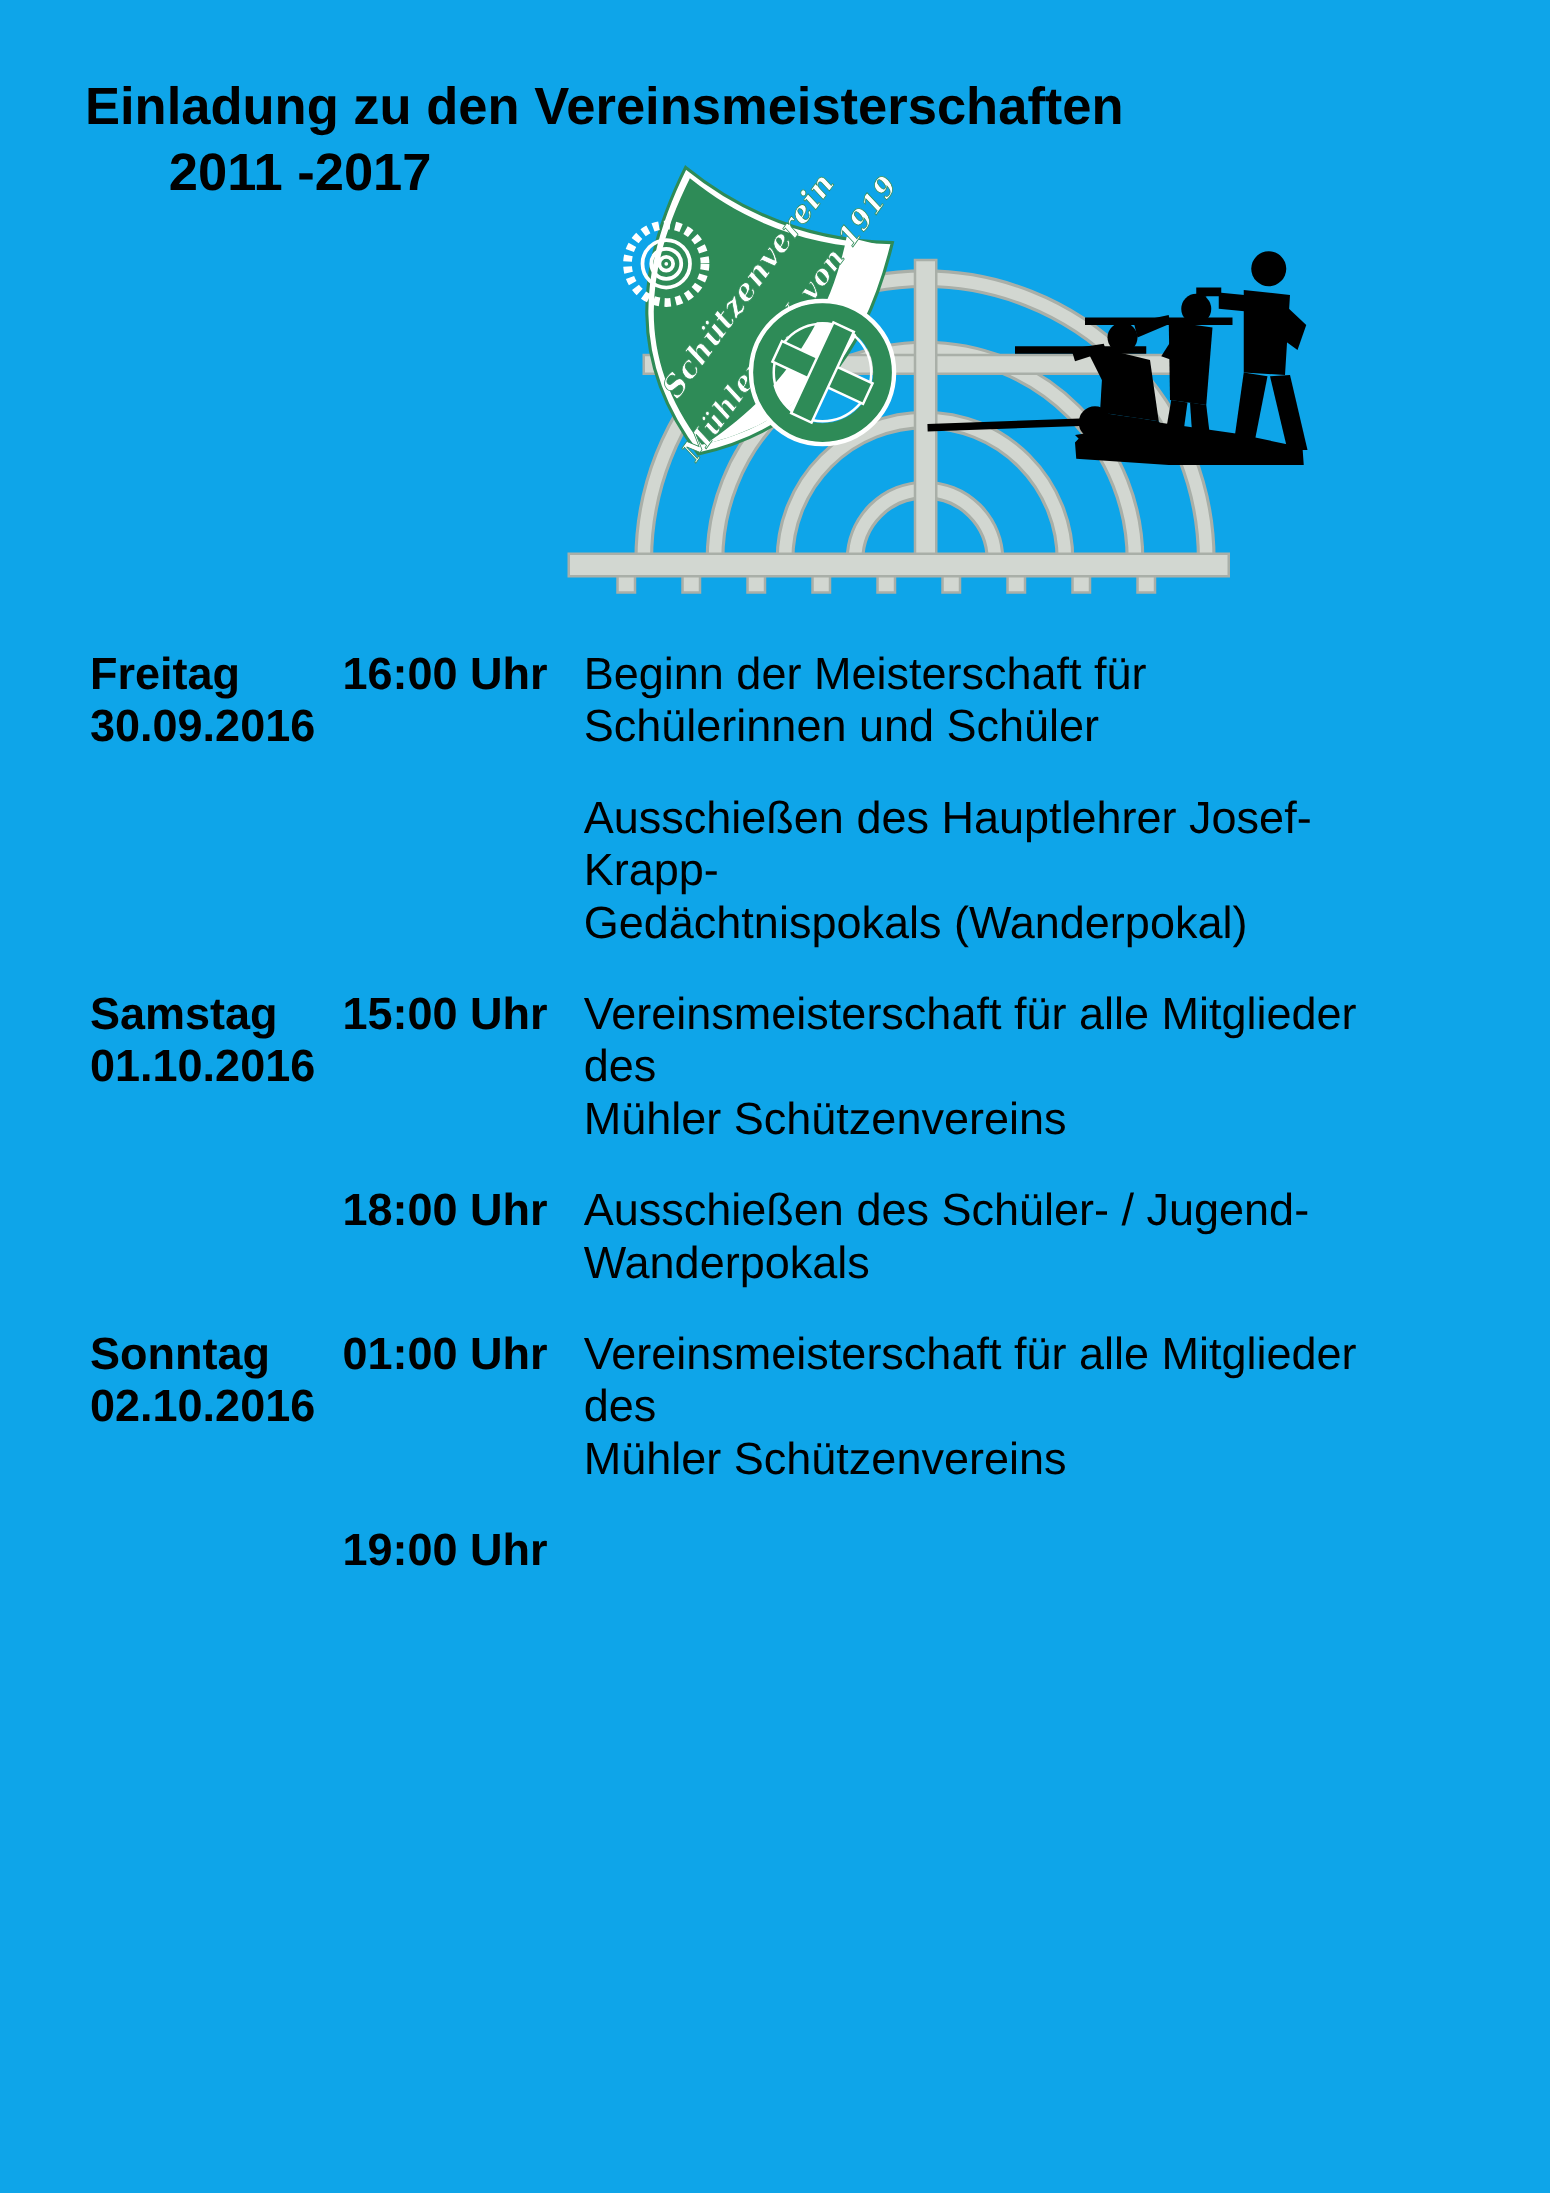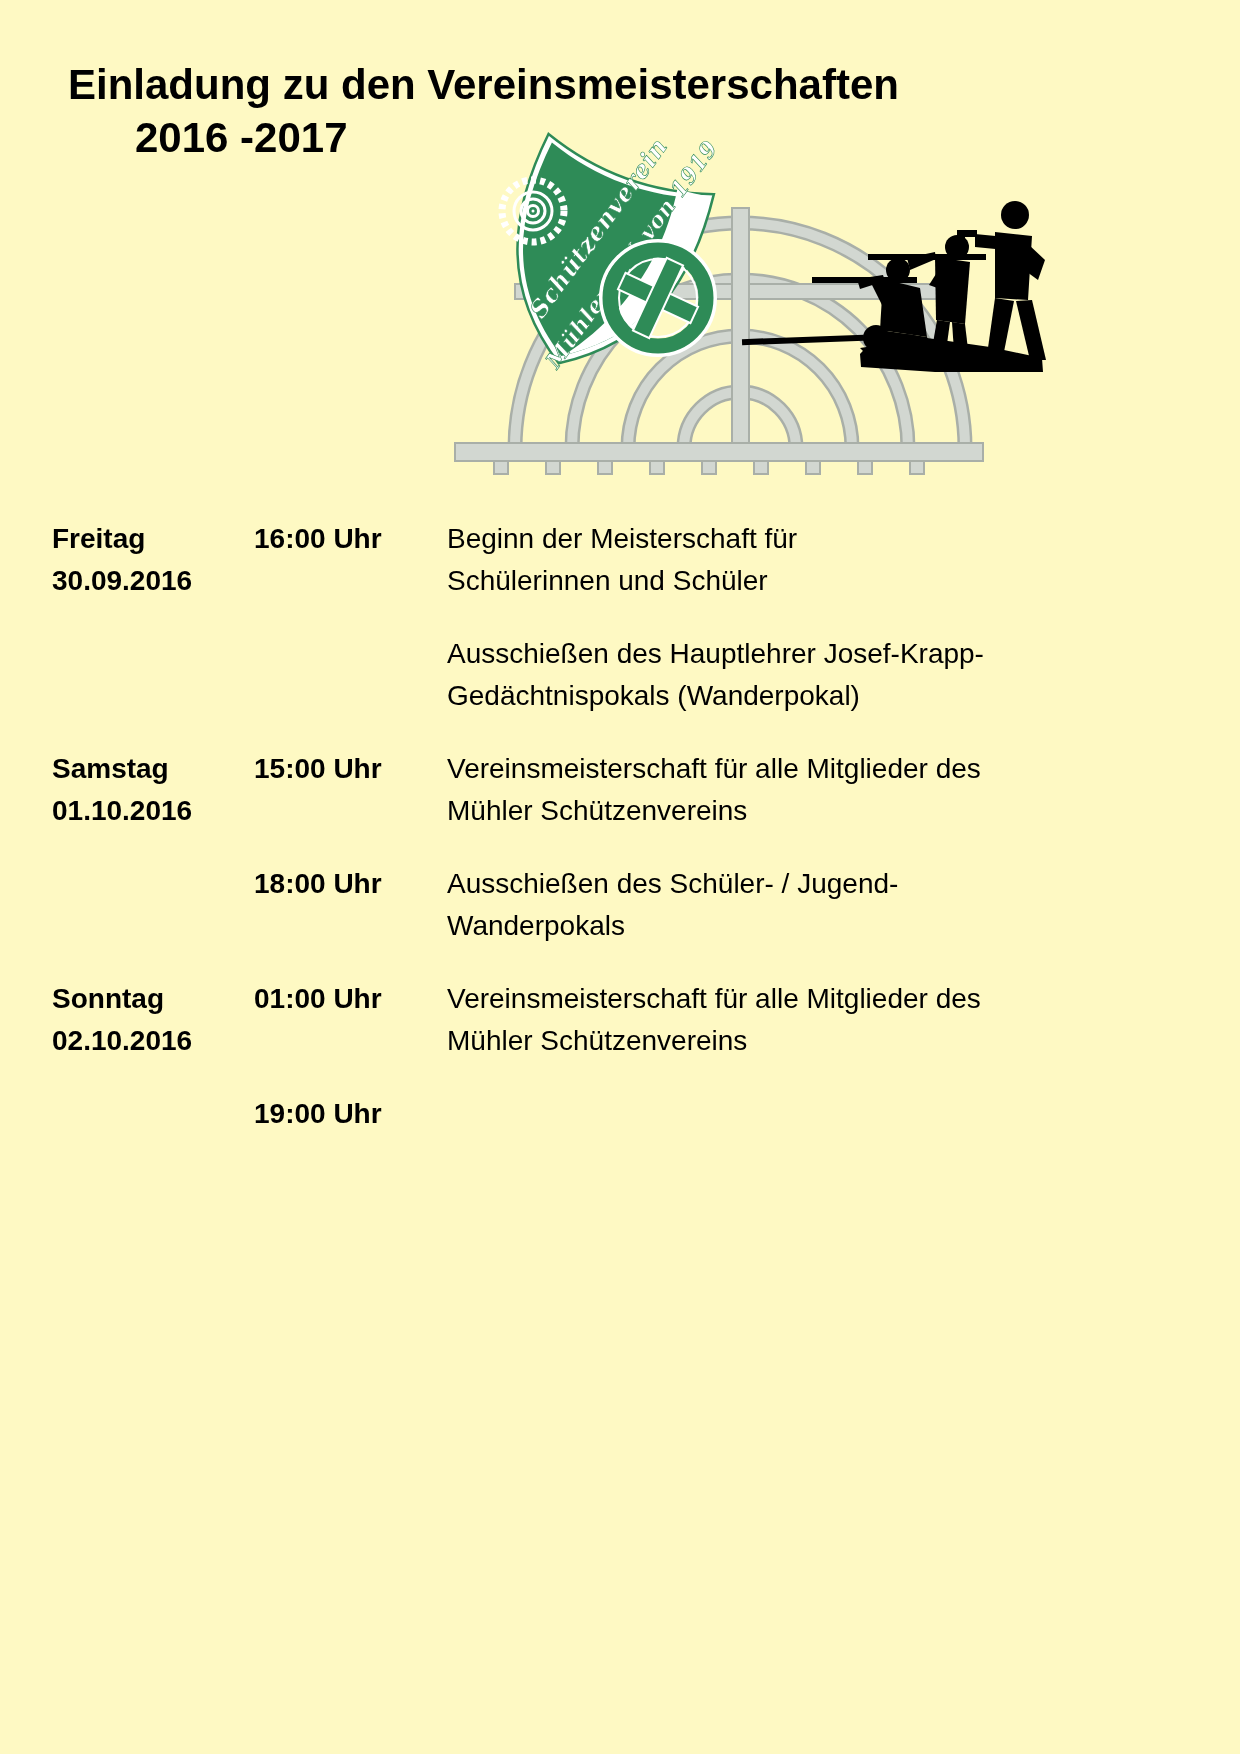--- a/index.html
+++ b/index.html
@@ -1,42 +1,42 @@
 <!DOCTYPE html>
 <html lang="de"><head>
 <meta charset="utf-8">
 <style>
   html,body{margin:0;padding:0;background:#ffffff;}
   body{
     width:1240px;height:1754px;position:relative;overflow:hidden;
     font-family:"Liberation Sans","DejaVu Sans",sans-serif;color:#000;
   }
-  .page{position:absolute;inset:0;background:#fef9c3;}
+  .page{position:absolute;inset:0;background:#0ea5e9;}
 
   .title-block{position:absolute;left:68px;top:58px;font-weight:bold;font-size:42px;line-height:53px;letter-spacing:0px;}
   .title-line2{padding-left:67px;}
 
   .logo{position:absolute;left:430px;top:108px;width:620px;height:375px;}
 
-  .schedule{position:absolute;left:52px;top:518px;width:1110px;font-size:28px;line-height:42px;}
+  .schedule{position:absolute;left:72px;top:518px;width:1110px;font-size:36px;line-height:42px;}
   .row{display:flex;align-items:flex-start;margin-bottom:31px;}
   .row.group-start{}
   .cell{white-space:pre-line;}
   .col-day{width:202px;font-weight:bold;flex:0 0 auto;}
   .col-time{width:193px;font-weight:bold;flex:0 0 auto;}
   .col-desc{width:640px;flex:0 0 auto;}
 </style>
 </head>
 <body>
 
 <div class="page">
 
   <div class="title-block">
     <div>Einladung zu den Vereinsmeisterschaften</div>
-    <div class="title-line2">2016 -2017</div>
+    <div class="title-line2">2011 -2017</div>
   </div>
 
   <svg class="logo" viewBox="0 0 620 375" xmlns="http://www.w3.org/2000/svg">
 
     <g>
       <path d="M 85,340 A 225,225 0 0 1 535,340" fill="none" stroke="#a9afa8" stroke-width="15"></path>
       <path d="M 85,340 A 225,225 0 0 1 535,340" fill="none" stroke="#d2d7d1" stroke-width="10"></path>
       <path d="M 142,340 A 168,168 0 0 1 478,340" fill="none" stroke="#a9afa8" stroke-width="15"></path>
       <path d="M 142,340 A 168,168 0 0 1 478,340" fill="none" stroke="#d2d7d1" stroke-width="10"></path>
       <path d="M 198,340 A 112,112 0 0 1 422,340" fill="none" stroke="#a9afa8" stroke-width="15"></path>

